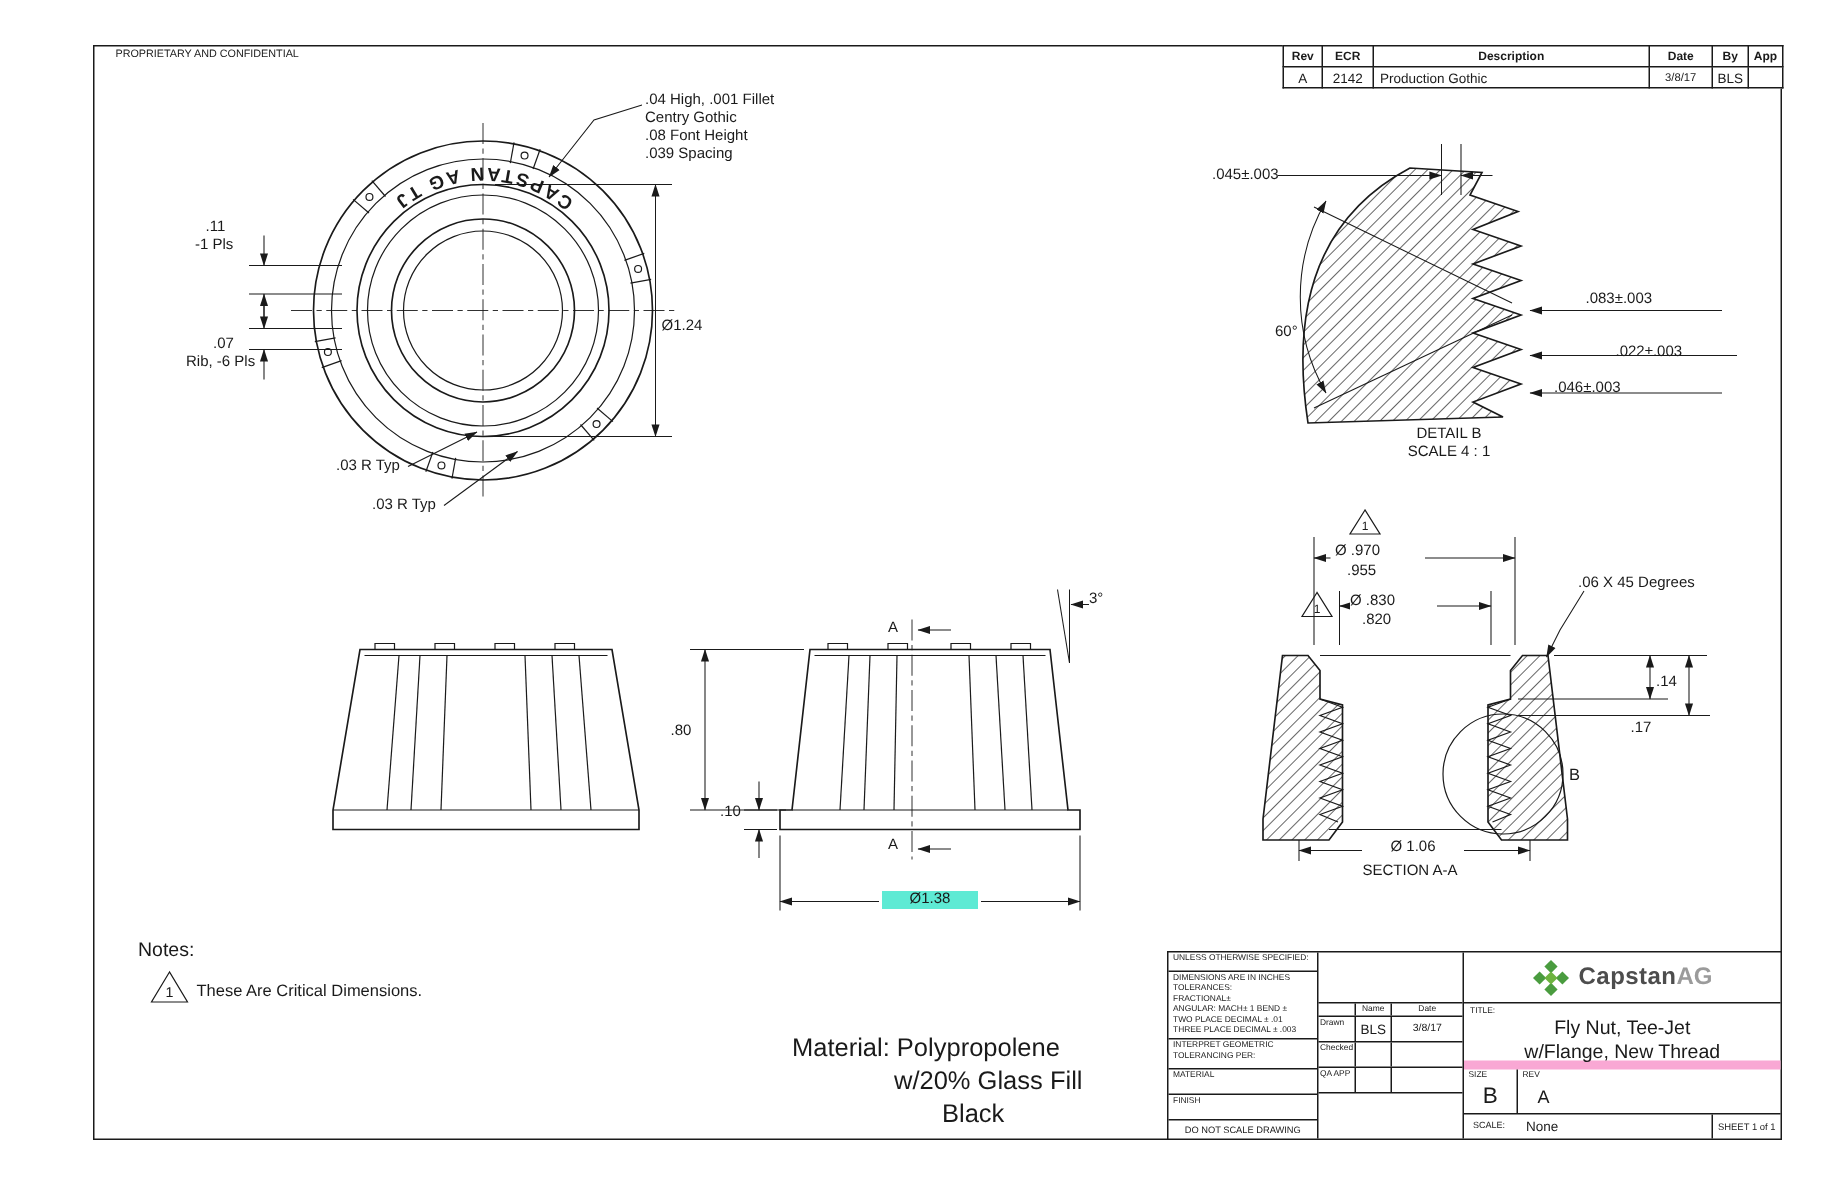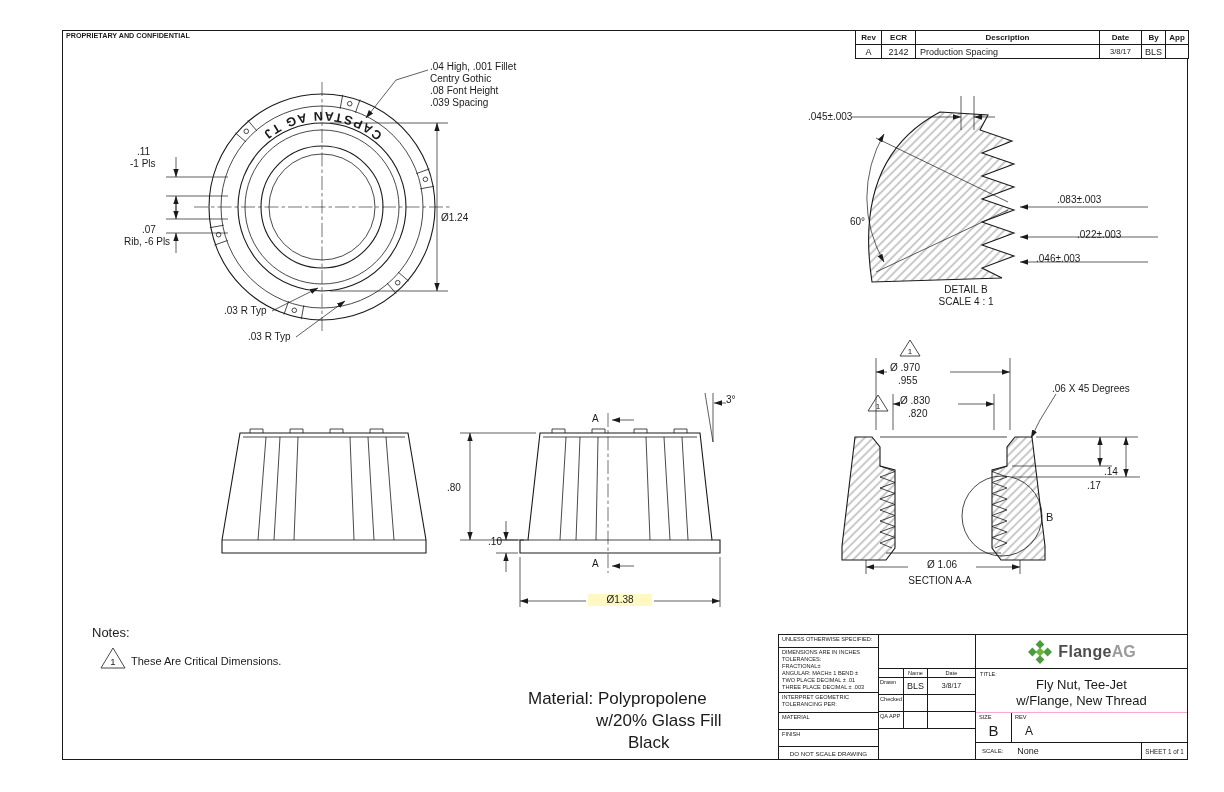--- a/index.html
+++ b/index.html
@@ -9,26 +9,26 @@
   svg.art { position:absolute; left:0; top:0; }
   .art .thin { stroke-width:.8; fill:none; }
   .art .out  { stroke-width:1.1; fill:none; }
   .art .dim line, .art .dim path, .art .dim polyline { stroke:#1a1a1a; stroke-width:.7; fill:none; }
   .art .cl { stroke:#1a1a1a; stroke-width:.6; stroke-dasharray:14 3 3.5 3; fill:none; }
   .engrave { font-family:"Liberation Sans",sans-serif; font-size:12.5px; font-weight:600; letter-spacing:2.5px; fill:#1a1a1a; stroke:none; }
   .flag  { font-size:8px; text-anchor:middle; fill:#1a1a1a; stroke:none; font-family:"Liberation Sans",sans-serif; }
   .flag2 { font-size:9.5px; text-anchor:middle; fill:#1a1a1a; stroke:none; font-family:"Liberation Sans",sans-serif; }
   .lbl { position:absolute; font-size:10px; line-height:12px; white-space:pre; color:#1a1a1a; }
   .ctr { text-align:center; }
-  .rgt { text-align:right; }
+  .rgt { }
   .f11 { font-size:11px; }
   .f13 { font-size:13px; }
   .f17 { font-size:17px; line-height:22px; }
   .prop { position:absolute; left:66px; top:32px; width:330px; }
-  .prop-title { font-size:7.2px; font-weight:bold; line-height:8.6px; }
+  .prop-title { font-size:7.2px; font-weight:normal; line-height:8.6px;margin-left:11px; }
   .prop-body  { font-size:7.2px; line-height:8.6px; white-space:pre-line; }
   table.rev { position:absolute; left:855px; top:30px; border-collapse:collapse; background:#fff; }
   table.rev th, table.rev td { border:1px solid #1a1a1a; height:14px; padding:0 2px; }
   table.rev th { font-size:8px; font-weight:bold; text-align:center; }
   table.rev td { font-size:9px; text-align:center; }
   td.desc { text-align:left !important; padding-left:4px !important; }
   td.dt { font-size:7.5px !important; }
   .title-block { position:absolute; left:778px; top:634px; width:410px; height:126px; border:1.2px solid #1a1a1a; display:flex; background:#fff; font-size:5.6px; }
   .tb-left { width:100px; border-right:1px solid #1a1a1a; display:flex; flex-direction:column; }
   .tb-cell { border-bottom:1px solid #1a1a1a; padding:1px 3px; line-height:6.8px; }
@@ -46,21 +46,21 @@
   .tb-mid-fill { flex:1; }
   .c1 { width:24px; padding:1px 1px; }
   .c2 { width:25px; border-left:1px solid #1a1a1a; border-right:1px solid #1a1a1a; text-align:center; }
   .c3 { flex:1; text-align:center; }
   .big { font-size:9px; line-height:16px; }
   .med { font-size:7px; line-height:16px; }
   .tb-right { flex:1; display:flex; flex-direction:column; }
   .tb-logo { height:34px; border-bottom:1px solid #1a1a1a; display:flex; align-items:center; justify-content:center; gap:5px; }
   .brand1 { font-size:16px; font-weight:600; color:#4d4d4d; letter-spacing:.3px; }
   .brand2 { font-size:16px; font-weight:600; color:#9b9b9b; }
-  .tb-title { height:44px; border-bottom:1px solid #f9a8d4; position:relative; }
+  .tb-title { height:44px; border-bottom:6px solid #f9a8d4; position:relative; }
   .tb-title-label { position:absolute; top:2px; left:4px; font-size:5.6px; }
   .tb-title-text { padding-top:8px; text-align:center; font-size:13px; line-height:16px; }
   .tb-num { height:30px; border-bottom:1px solid #1a1a1a; display:flex; }
   .tb-size { width:36px; border-right:1px solid #1a1a1a; position:relative; }
   .tb-dwg { flex:1; border-right:1px solid #1a1a1a; position:relative; }
   .tb-rev { width:34px; position:relative; }
   .tiny { position:absolute; top:1px; left:3px; font-size:5.6px; }
   .val { text-align:center; font-size:15px; padding-top:9px; }
   .val.wide { letter-spacing:1px; padding-top:8px; }
   .val.small { font-size:12px; padding-top:11px; }
@@ -250,21 +250,21 @@
       <th style="width:26px">Rev</th>
       <th style="width:34px">ECR</th>
       <th style="width:184px">Description</th>
       <th style="width:42px">Date</th>
       <th style="width:24px">By</th>
       <th style="width:23px">App</th>
     </tr>
     <tr>
       <td>A</td>
       <td>2142</td>
-      <td class="desc">Production Spacing</td>
+      <td class="desc">Production Gothic</td>
       <td class="dt">3/8/17</td>
       <td>BLS</td>
       <td></td>
     </tr>
   </tbody>
     </table>
 
   <div>
     <div class="lbl" style="left:430px;top:61px">.04 High, .001 Fillet
 Centry Gothic
@@ -284,28 +284,28 @@
     <div class="lbl" style="left:1077px;top:229px">.022±.003</div>
     <div class="lbl" style="left:1036px;top:253px">.046±.003</div>
     <div class="lbl ctr" style="left:918px;top:284px;width:96px">DETAIL B</div>
     <div class="lbl ctr" style="left:918px;top:296px;width:96px">SCALE 4 : 1</div>
 
     <div class="lbl" style="left:592px;top:413px">A</div>
     <div class="lbl" style="left:592px;top:558px">A</div>
     <div class="lbl" style="left:726px;top:394px">3°</div>
     <div class="lbl" style="left:447px;top:482px">.80</div>
     <div class="lbl rgt" style="left:480px;top:536px;width:22px">.10</div>
-    <div class="lbl ctr" style="left:588px;top:594px;width:64px;background:#fef9c3">Ø1.38</div>
+    <div class="lbl ctr" style="left:588px;top:594px;width:64px;background:#5eead4">Ø1.38</div>
 
     <div class="lbl" style="left:890px;top:362px;background:#fff">Ø .970</div>
     <div class="lbl" style="left:898px;top:375px;background:#fff">.955</div>
     <div class="lbl" style="left:900px;top:395px;background:#fff">Ø .830</div>
     <div class="lbl" style="left:908px;top:408px;background:#fff">.820</div>
     <div class="lbl" style="left:1052px;top:383px">.06 X 45 Degrees</div>
-    <div class="lbl" style="left:1104px;top:466px">.14</div>
+    <div class="lbl" style="left:1104px;top:449px">.14</div>
     <div class="lbl" style="left:1087px;top:480px">.17</div>
     <div class="lbl f11" style="left:1046px;top:511px">B</div>
     <div class="lbl ctr" style="left:910px;top:559px;width:64px;background:#fff">Ø 1.06</div>
     <div class="lbl ctr" style="left:894px;top:575px;width:92px">SECTION A-A</div>
 
     <div class="lbl f13" style="left:92px;top:627px">Notes:</div>
     <div class="lbl f11" style="left:131px;top:655px">These Are Critical Dimensions.</div>
 
     <div class="lbl f17" style="left:528px;top:688px">Material: Polypropolene</div>
     <div class="lbl f17" style="left:596px;top:710px">w/20% Glass Fill</div>
@@ -357,21 +357,21 @@
       <div class="tb-logo">
         <svg width="26" height="26" viewBox="0 0 26 26">
           <g fill="#4a9c3f">
             <path d="M13 1 L17.4 5.4 L13 9.8 L8.6 5.4 Z"></path>
             <path d="M5.4 8.6 L9.8 13 L5.4 17.4 L1 13 Z"></path>
             <path d="M20.6 8.6 L25 13 L20.6 17.4 L16.2 13 Z"></path>
             <path d="M13 16.2 L17.4 20.6 L13 25 L8.6 20.6 Z"></path>
             <path d="M13 8.6 L17.4 13 L13 17.4 L8.6 13 Z" fill="#6db33f"></path>
           </g>
         </svg>
-        <span><span class="brand1">Flange</span><span class="brand2">AG</span></span>
+        <span><span class="brand1">Capstan</span><span class="brand2">AG</span></span>
       </div>
       <div class="tb-title">
         <span class="tb-title-label">TITLE:</span>
         <div class="tb-title-text">
           <div>Fly Nut, Tee-Jet</div>
           <div>w/Flange, New Thread</div>
         </div>
       </div>
       <div class="tb-num">
         <div class="tb-size">

